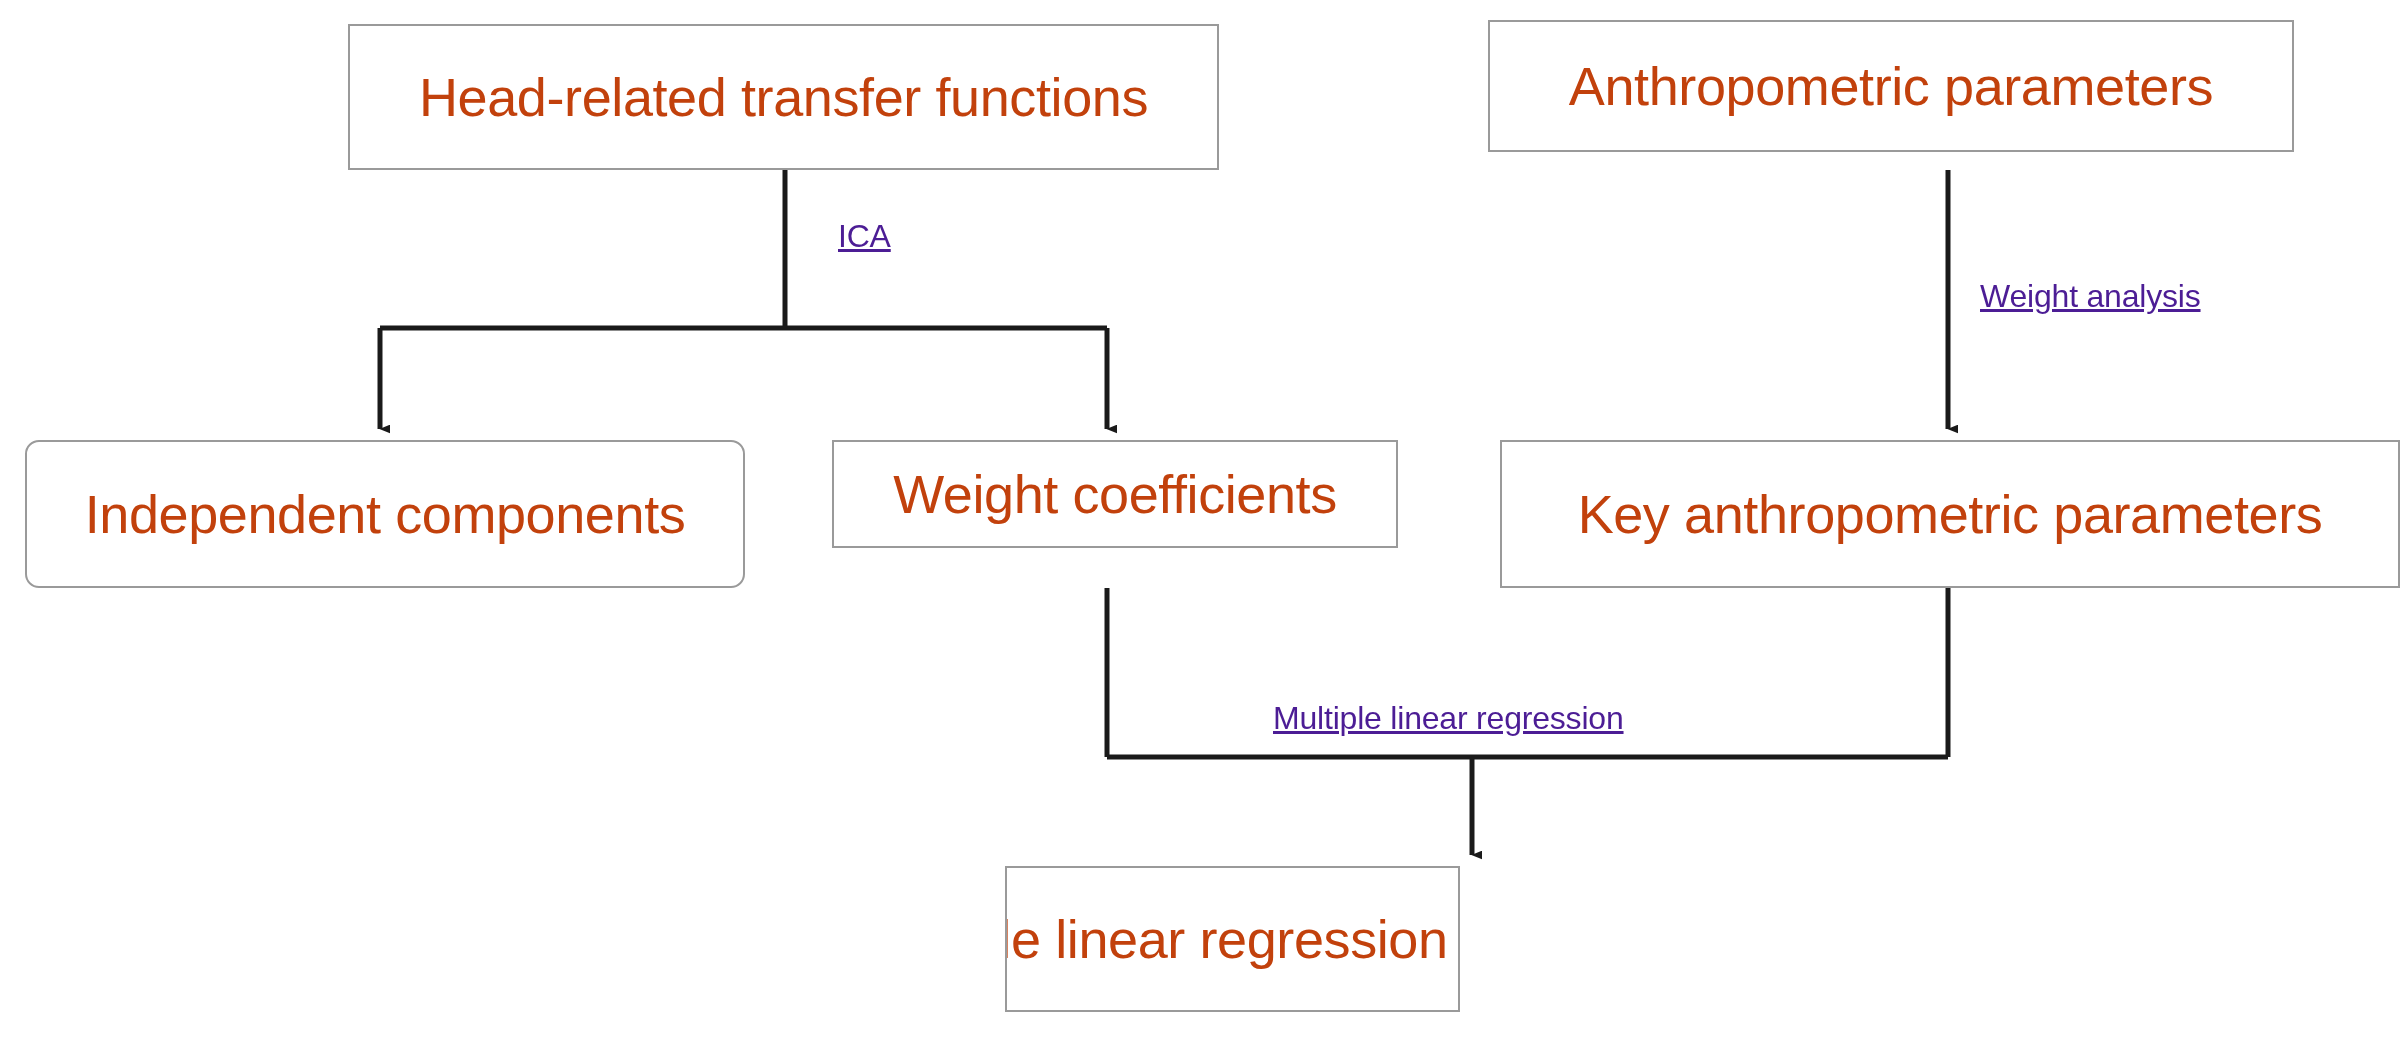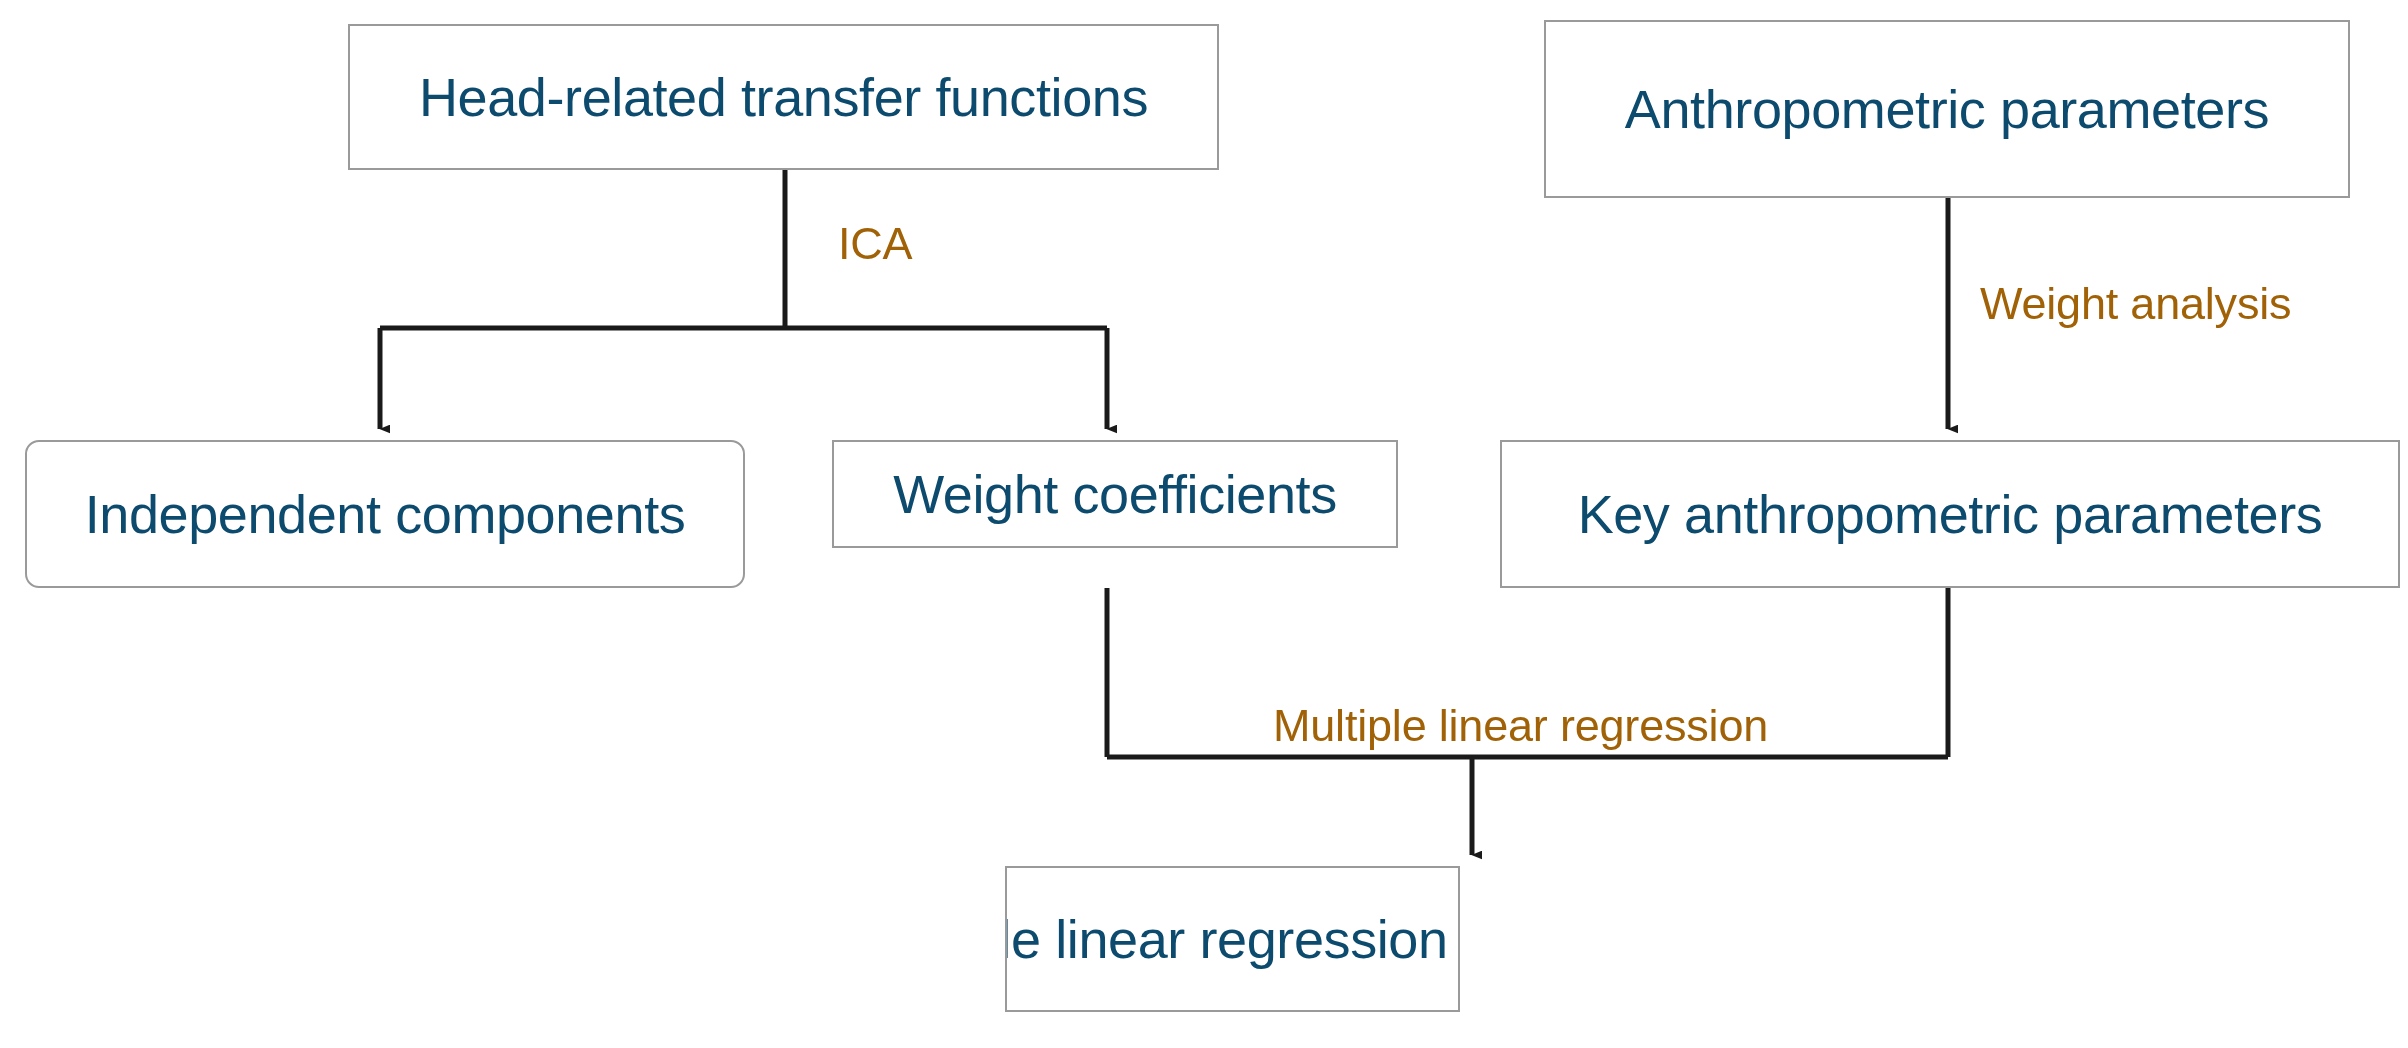--- a/index.html
+++ b/index.html
@@ -30,41 +30,42 @@
     position: absolute;
     box-sizing: border-box;
     background: #ffffff;
     border: 2px solid #9a9a9a;
     display: flex;
     align-items: center;
     justify-content: center;
     overflow: hidden;
   }
   .node-label {
-    color: #0c4a6e;
+    color: #c2410c;
     font-family: "Liberation Sans", sans-serif;
     font-size: 54px;
     font-weight: 400;
     line-height: 1.05;
     white-space: nowrap;
     letter-spacing: -0.4px;
   }
   .edge-label {
     position: absolute;
-    color: #a16207;
+    color: #4c1d95;
     font-family: "Liberation Sans", sans-serif;
-    font-size: 45px;
+    font-size: 32px;
     font-weight: 400;
     white-space: nowrap;
     background: #ffffff;
     padding: 0 8px;
     letter-spacing: -0.2px;
+    text-decoration: underline;
   }
   #node-hrtf      { left: 348px;  top: 24px;  width: 871px; height: 146px; }
-  #node-anthro    { left: 1544px; top: 20px;  width: 806px; height: 178px; justify-content: center; }
+  #node-anthro    { left: 1488px; top: 20px;  width: 806px; height: 132px; justify-content: center; }
   #node-indep     { left: 25px;   top: 440px; width: 720px; height: 148px; border-radius: 14px; }
   #node-weight    { left: 832px;  top: 440px; width: 566px; height: 108px; }
   #node-keyanthro { left: 1500px; top: 440px; width: 900px; height: 148px; }
   #node-mlrmodel  { left: 1005px; top: 866px; width: 455px; height: 146px; }
   #label-ica        { left: 830px;  top: 218px; }
   #label-factor     { left: 1972px; top: 278px; }
   #label-mlr        { left: 1265px; top: 700px; }
 </style>
 </head>
 <body>

